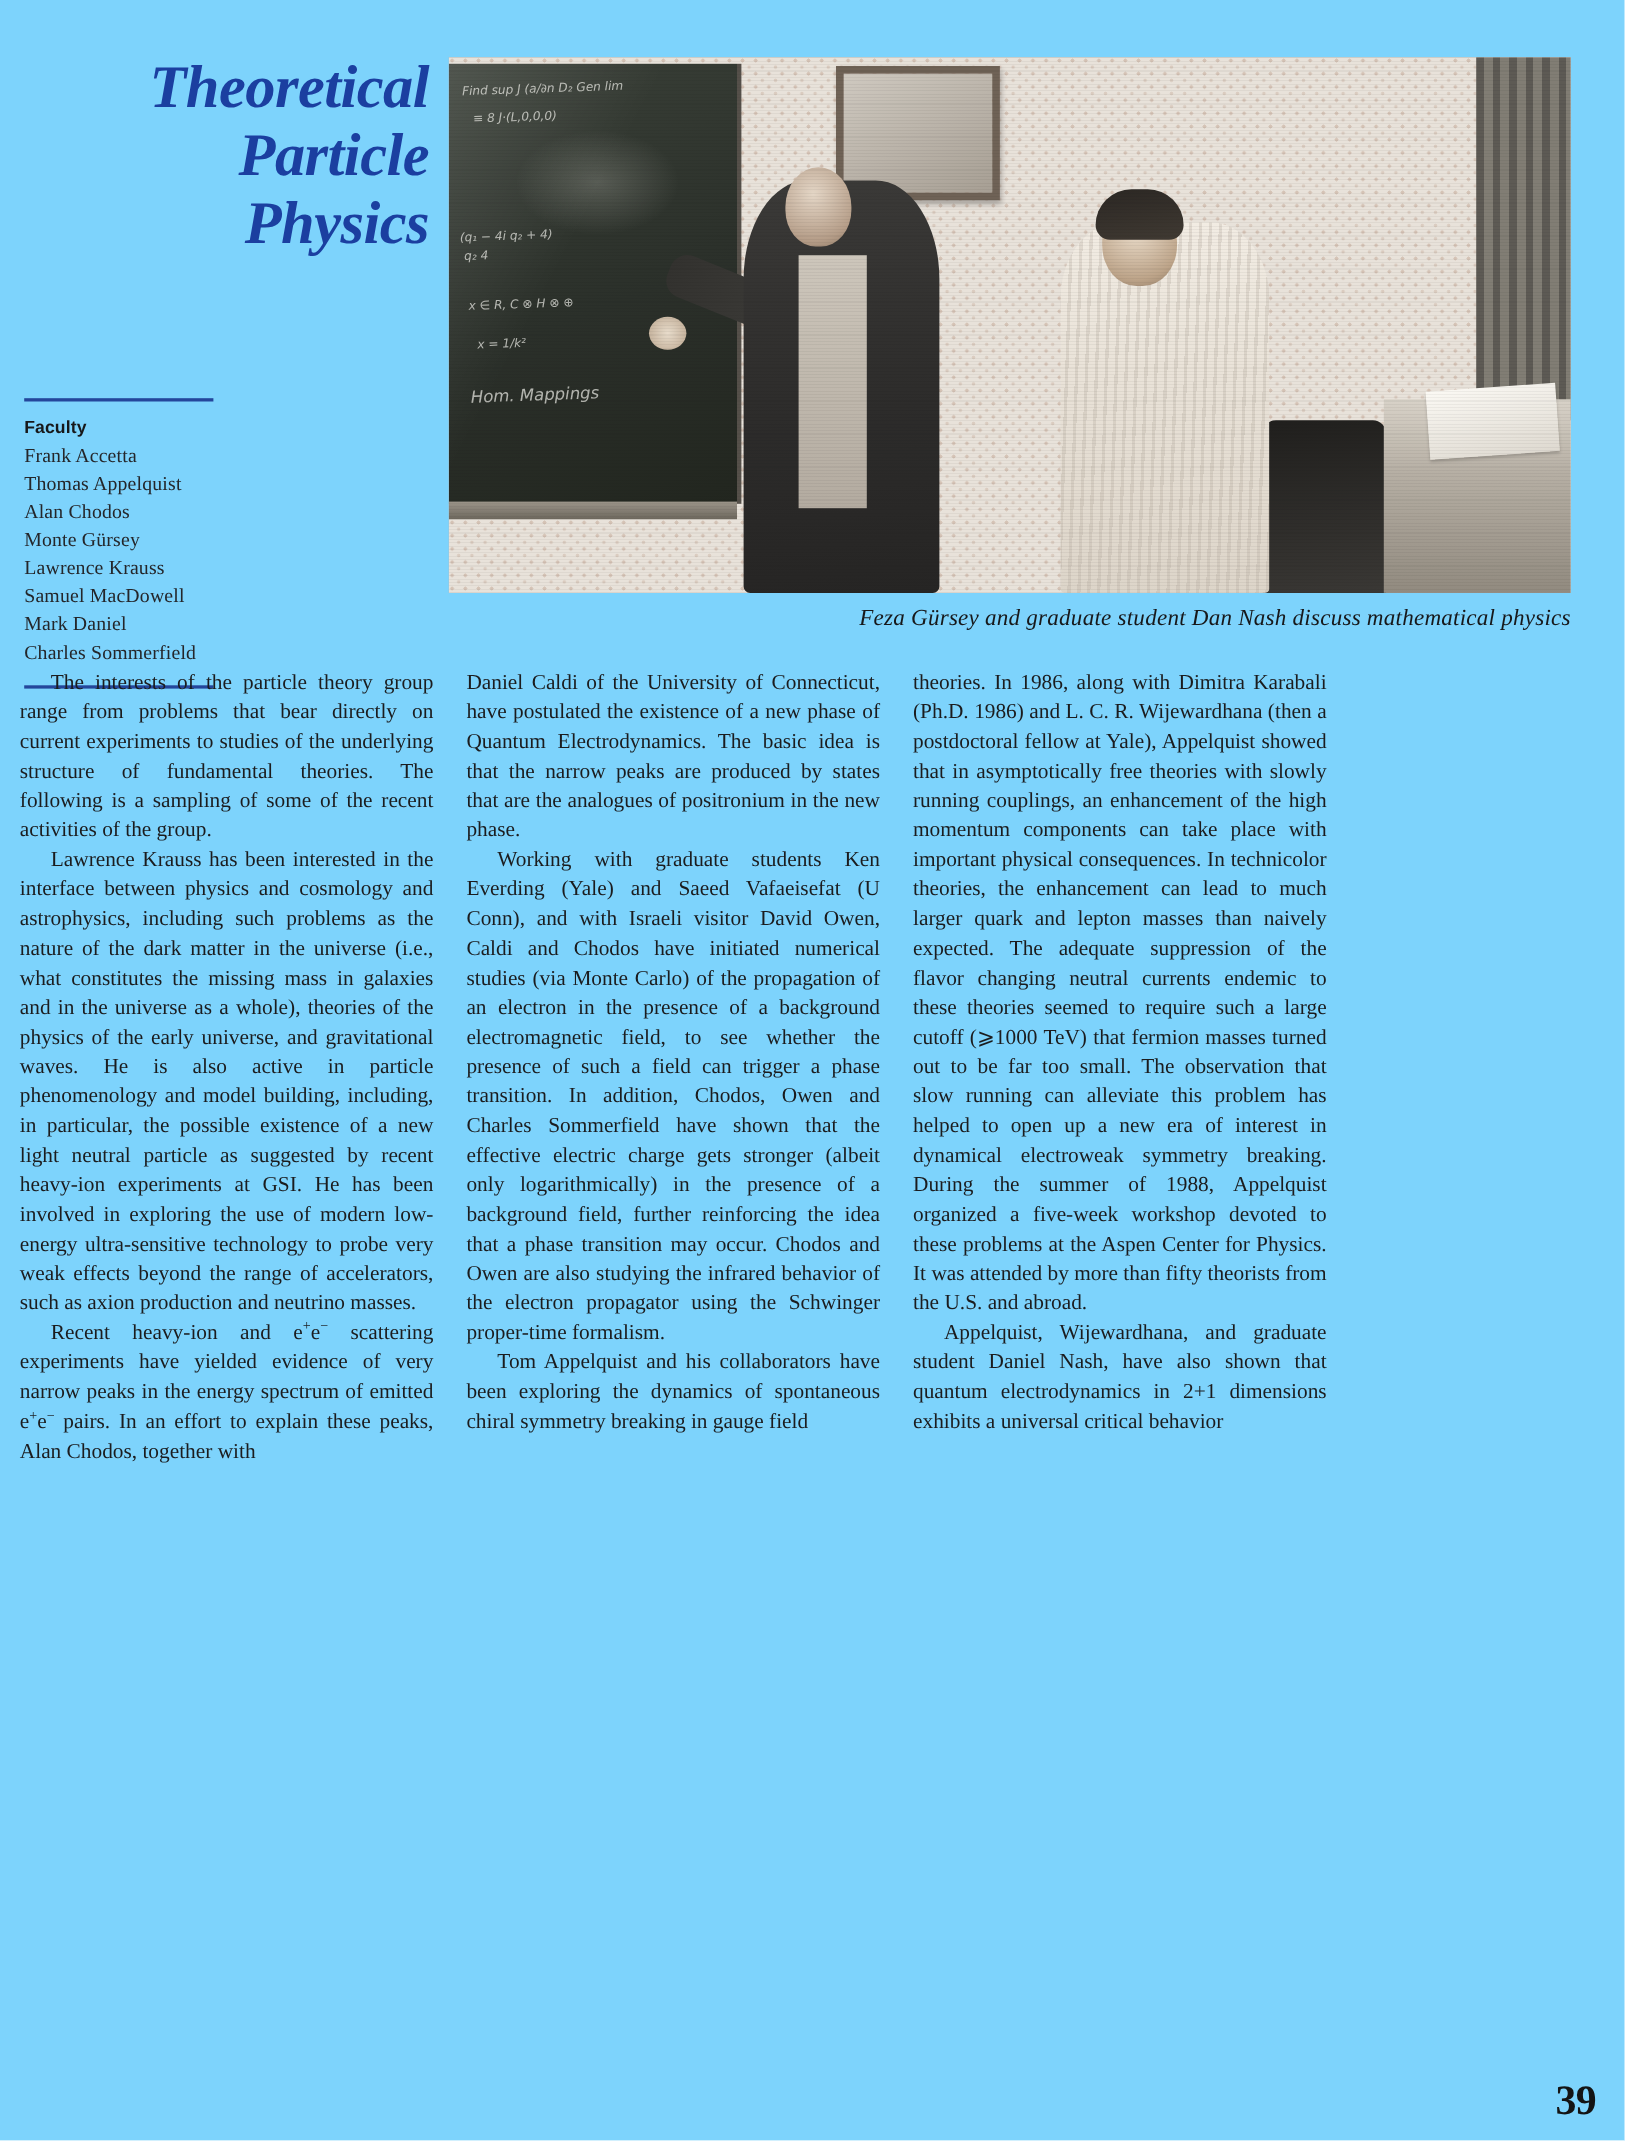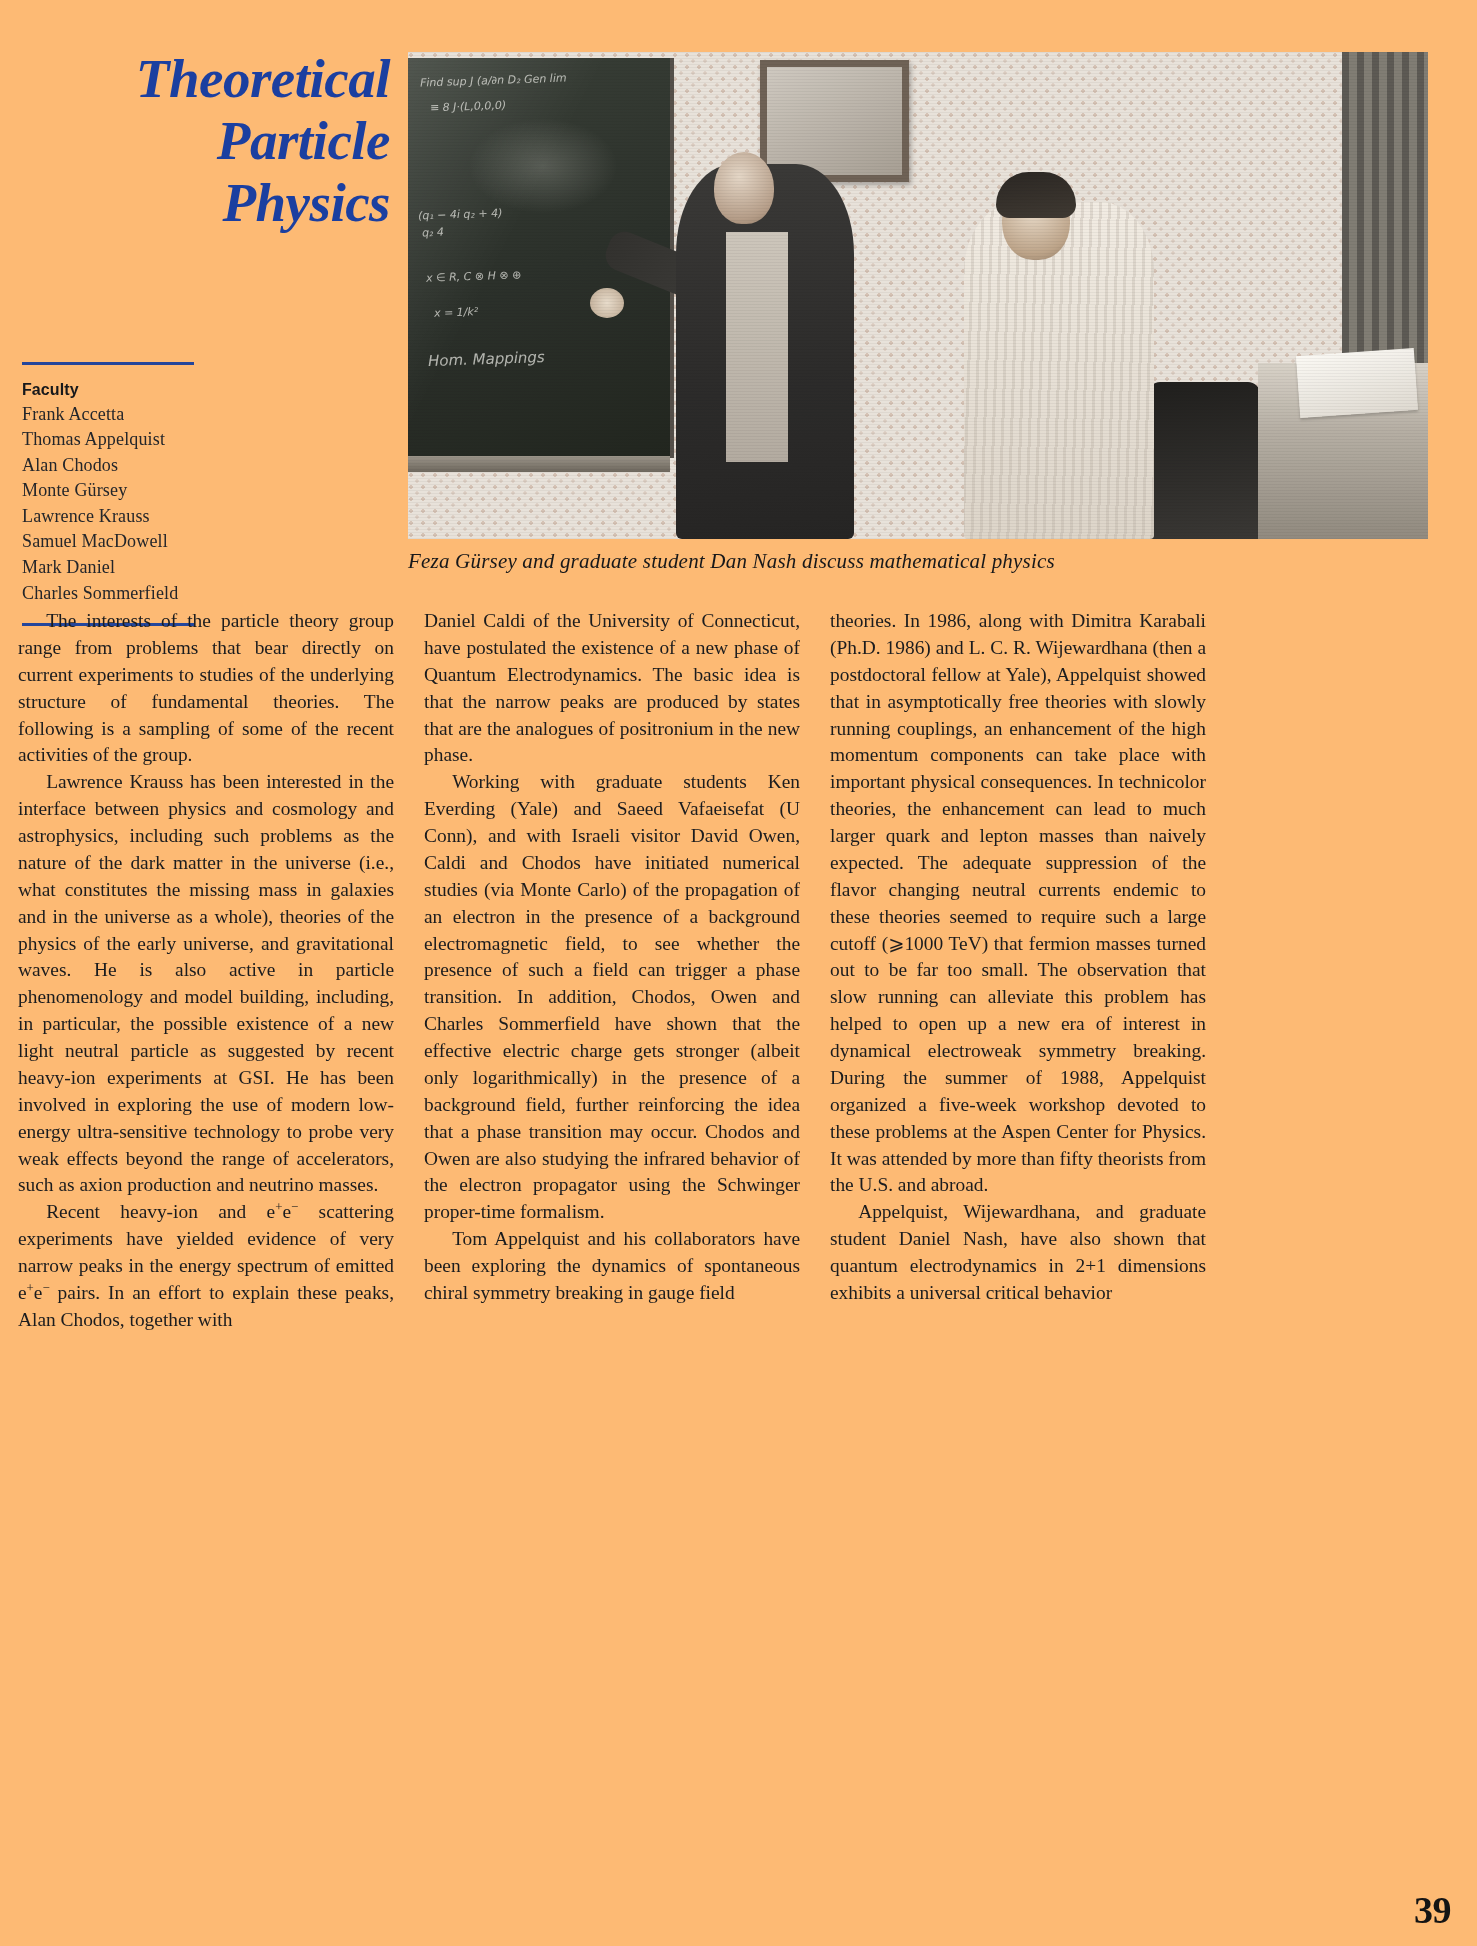--- a/index.html
+++ b/index.html
@@ -14,21 +14,21 @@
     position: relative;
     font-family: "Liberation Serif", "DejaVu Serif", serif;
     color: #1a1a1a;
     overflow: hidden;
   }
 
   
   .page {
     position: absolute;
     inset: 0;
-    background: #fdba74;
+    background: #7dd3fc;
   }
 
   
   .title-block {
     position: absolute;
     left: 60px;
     top: 48px;
     width: 330px;
     text-align: right;
   }
@@ -238,21 +238,21 @@
       repeating-linear-gradient(0deg, rgba(0,0,0,0.045) 0 1px, rgba(255,255,255,0) 1px 3px);
     mix-blend-mode: multiply;
   }
 
   
   .caption {
     position: absolute;
     left: 408px;
     top: 548px;
     width: 1020px;
-    text-align: left;
+    text-align: right;
     font-style: italic;
     font-size: 21px;
     line-height: 1.25;
     color: #17181a;
     letter-spacing: 0.2px;
   }
 
   
   .columns {
     position: absolute;

